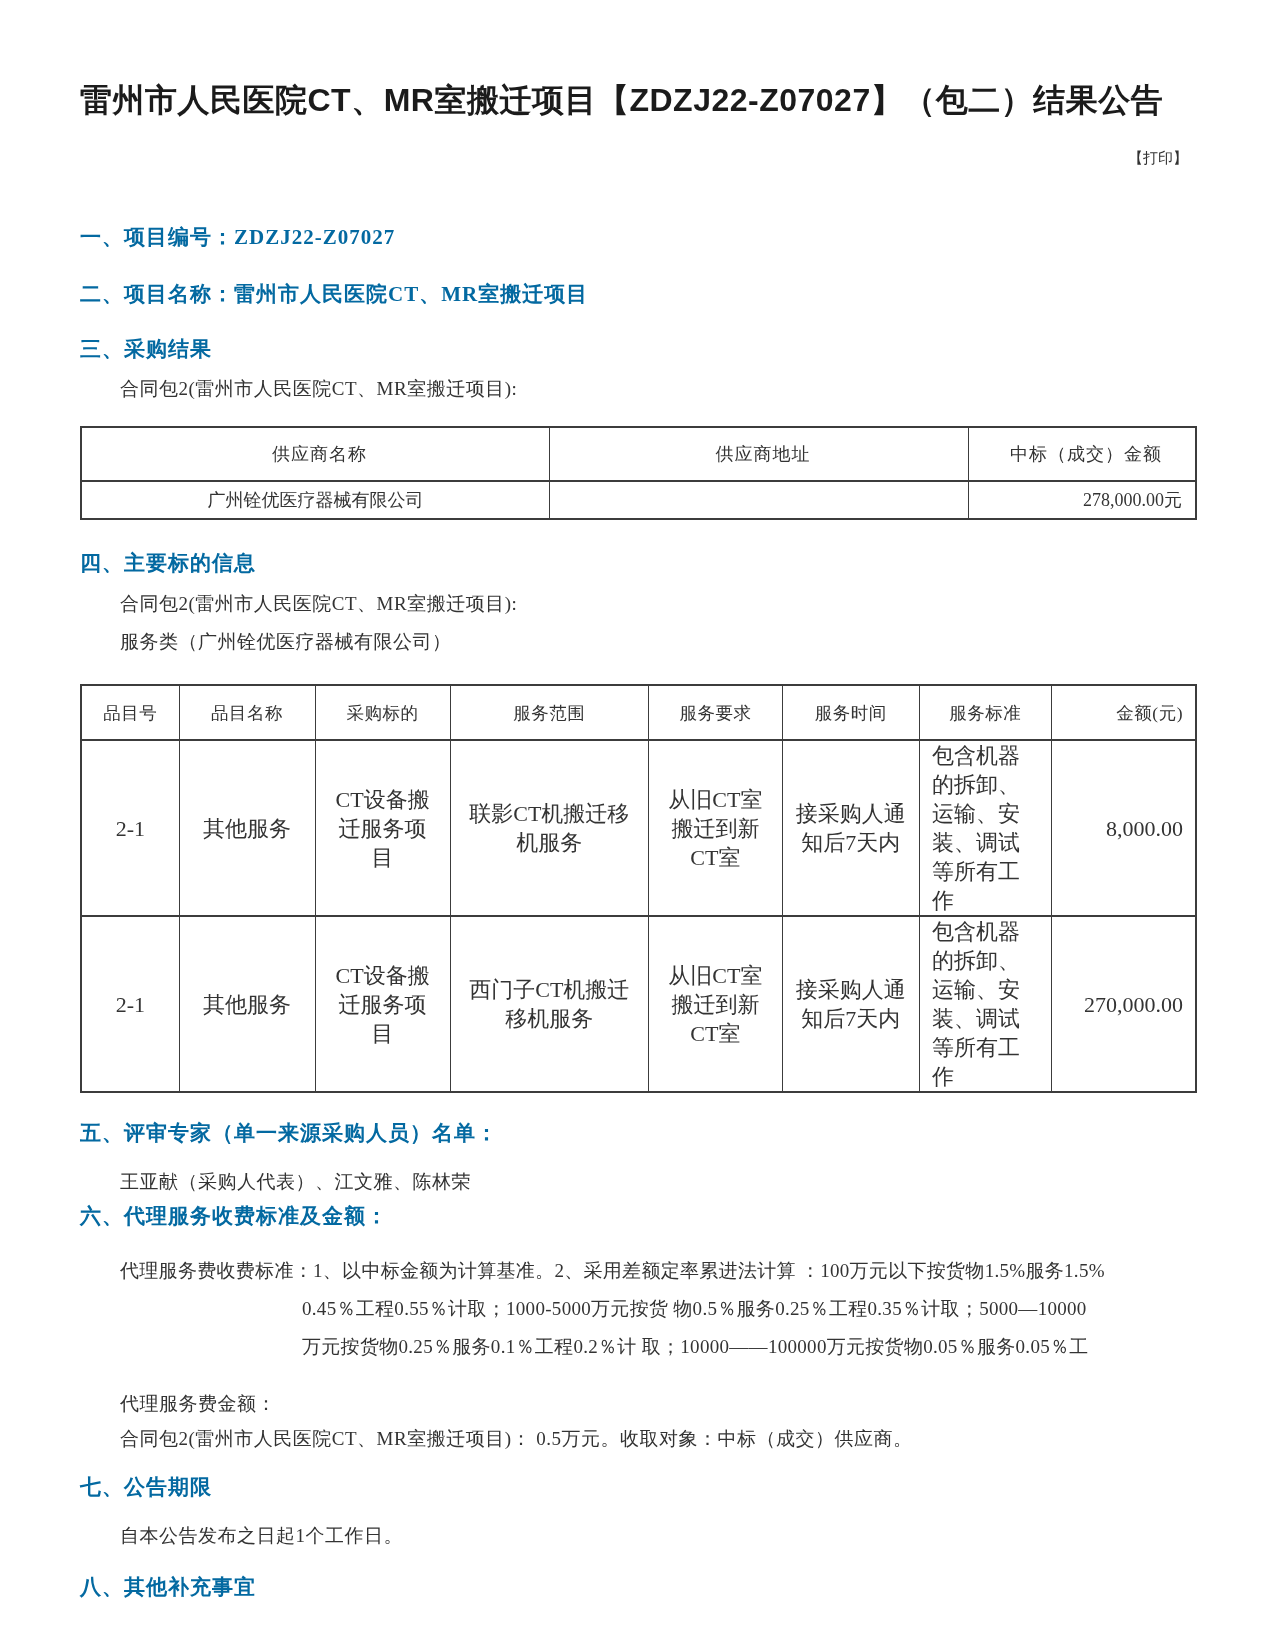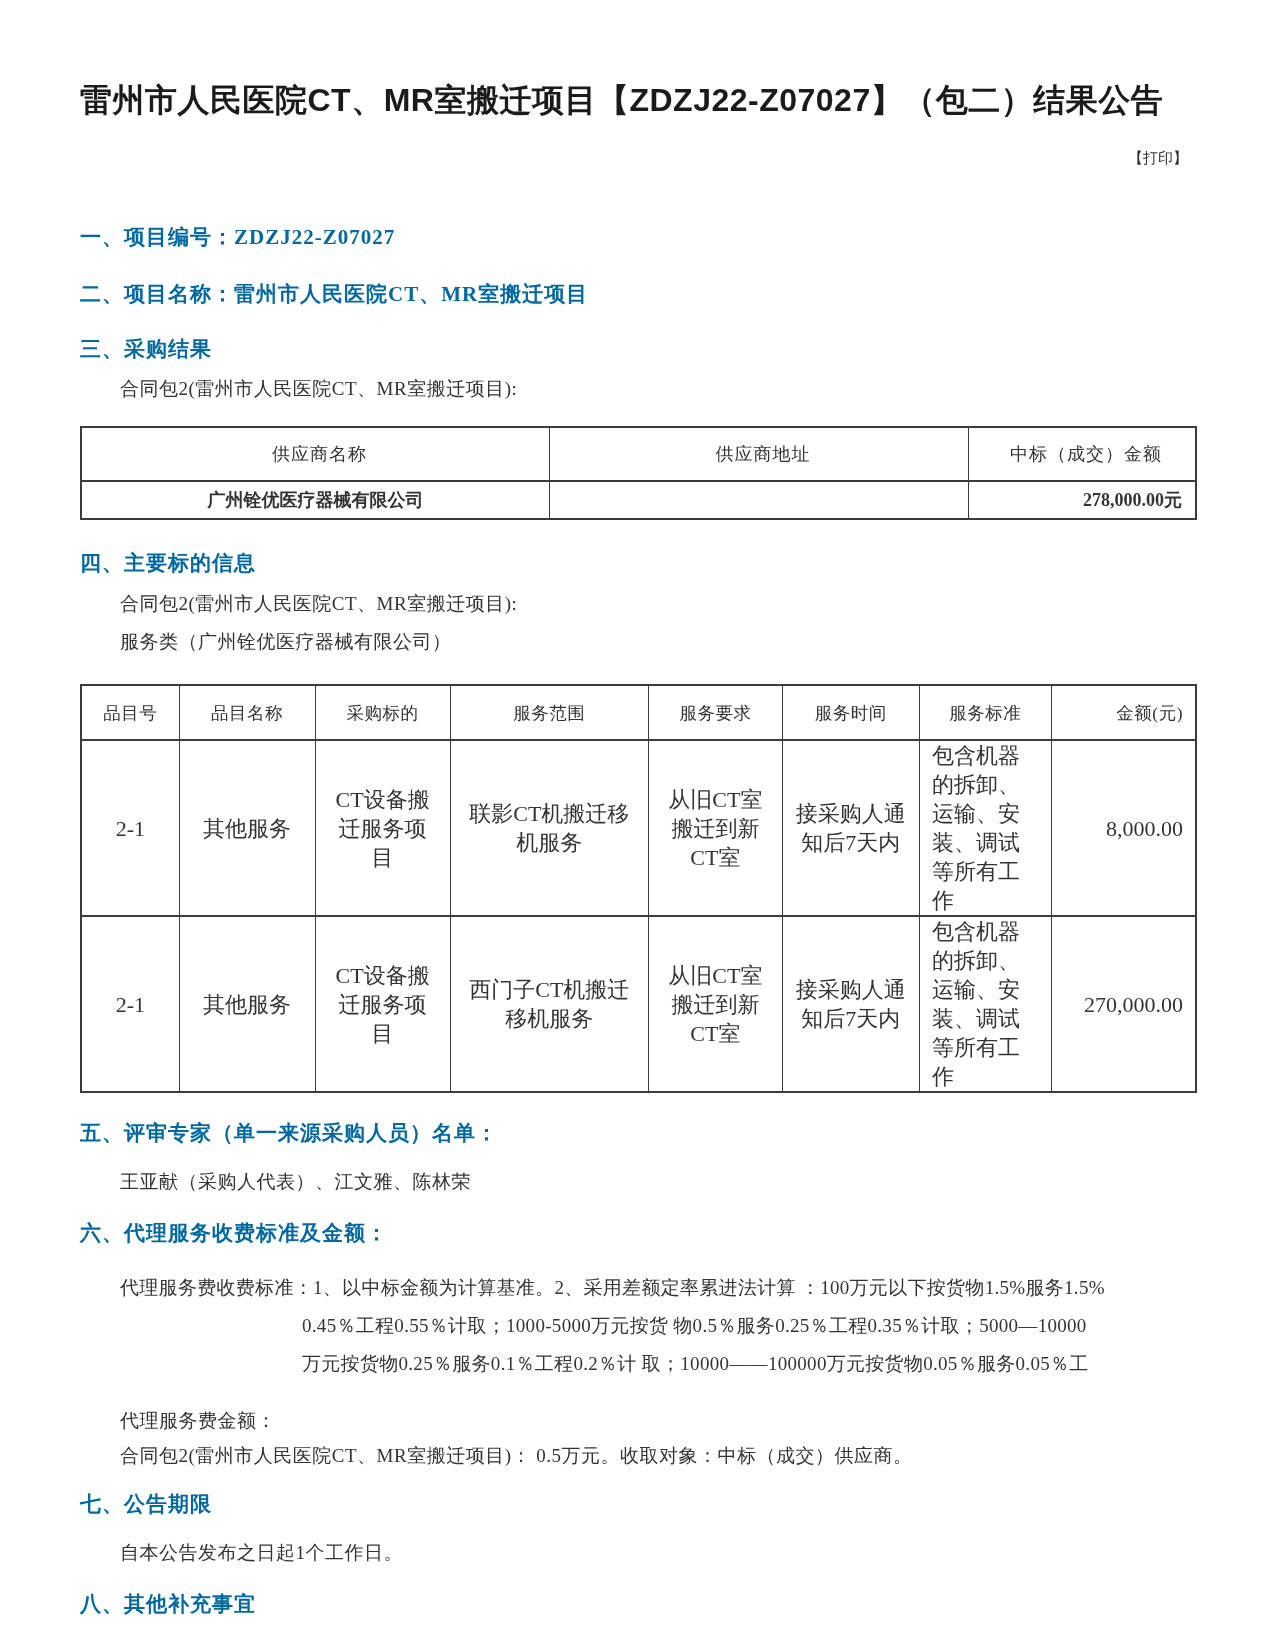--- a/index.html
+++ b/index.html
@@ -20,21 +20,21 @@
 
   .sec-heading {
     font-size:21px; line-height:28px; font-weight:bold;
     color:#0369a1; letter-spacing:1px; margin:0;
   }
   .h1m { margin-top:55px; }
   .h2m { margin-top:29px; }
   .h3m { margin-top:27px; }
   .h4m { margin-top:29px; }
   .h5m { margin-top:26px; }
-  .h6m { margin-top:24px; }
+  .h6m { margin-top:7px; }
   .h7m { margin-top:21px; }
   .h8m { margin-top:24px; }
 
   .body-line { font-size:19px; line-height:26px; margin:0 0 0 40px; letter-spacing:0.5px; }
   .m-pkg1 { margin-top:13px; }
   .m-pkg2 { margin-top:14px; }
   .m-cat  { margin-top:12px; }
   .m-names{ margin-top:22px; }
   .m-amtlabel { margin-top:25px; }
   .m-amtline  { margin-top:9px; }
@@ -45,21 +45,21 @@
   .tbl th, .tbl td {
     border-left:1px solid #3c3c3c; border-right:1px solid #3c3c3c;
     font-weight:normal; text-align:center; vertical-align:middle;
     padding:0 12px; overflow:hidden;
   }
   .tbl thead th { border-bottom:2px solid #3c3c3c; }
   .tbl tbody tr + tr td { border-top:2px solid #3c3c3c; }
 
   .result-table { margin-top:24px; }
   .result-table th { height:52px; font-size:18px; letter-spacing:1px;padding-left:20px; }
-  .result-table td { height:36px; font-size:18px;font-weight:bold; }
+  .result-table td { height:36px; font-size:18px; }
   .result-table .col-name { width:42.0%; }
   .result-table .col-addr { width:37.6%; }
   .result-table .col-amt  { width:20.4%; }
   .result-table td.amt, .result-table th.amt-h { text-align:right; padding-right:13px; }
 
   .subject-table { margin-top:29px;border-radius:15px; }
   .subject-table th { height:53px; font-size:17.5px; letter-spacing:0.5px; }
   .subject-table td { font-size:22px; line-height:29px; }
   .subject-table tbody tr.r1 td { height:117px; }
   .subject-table tbody tr.r2 td { height:114px; }

